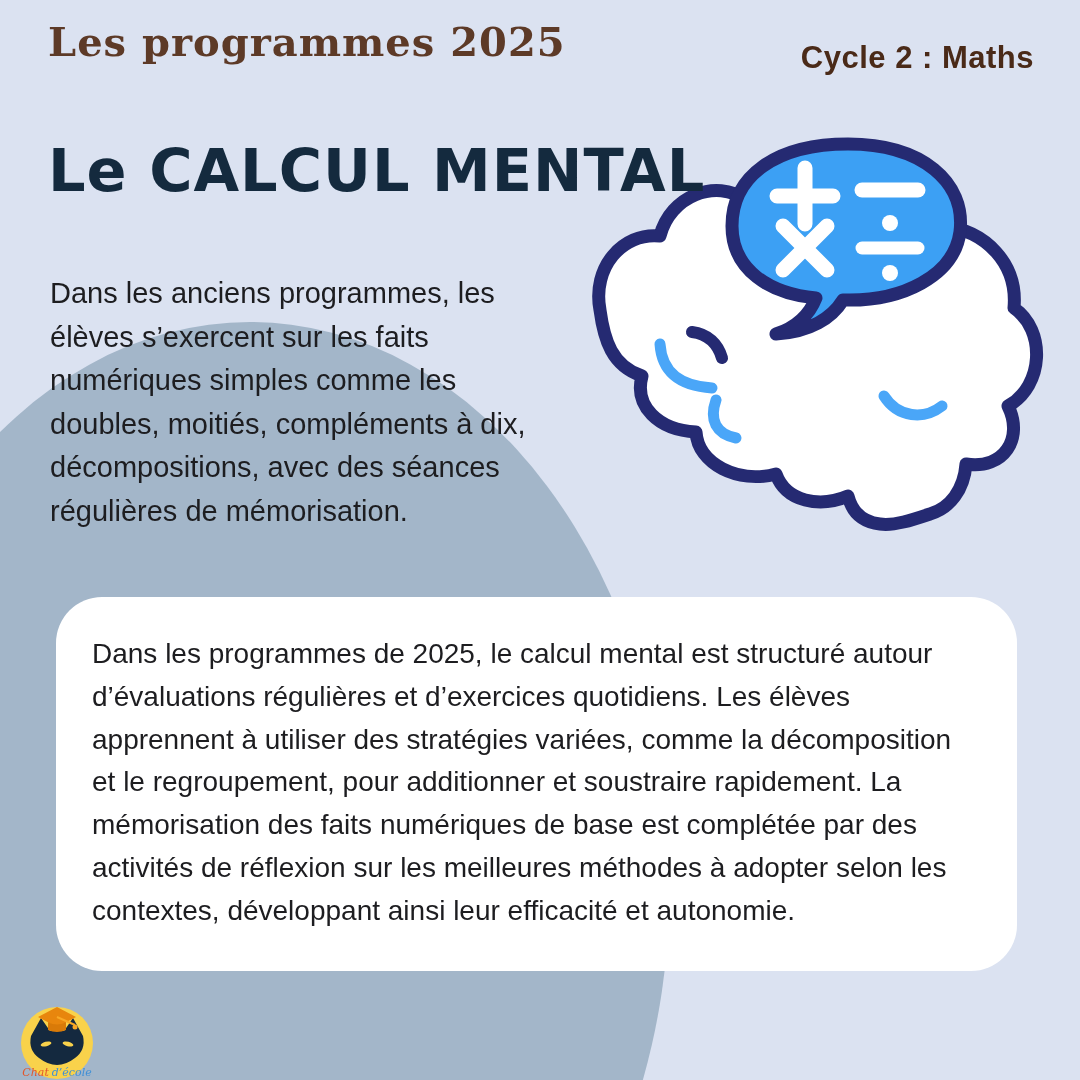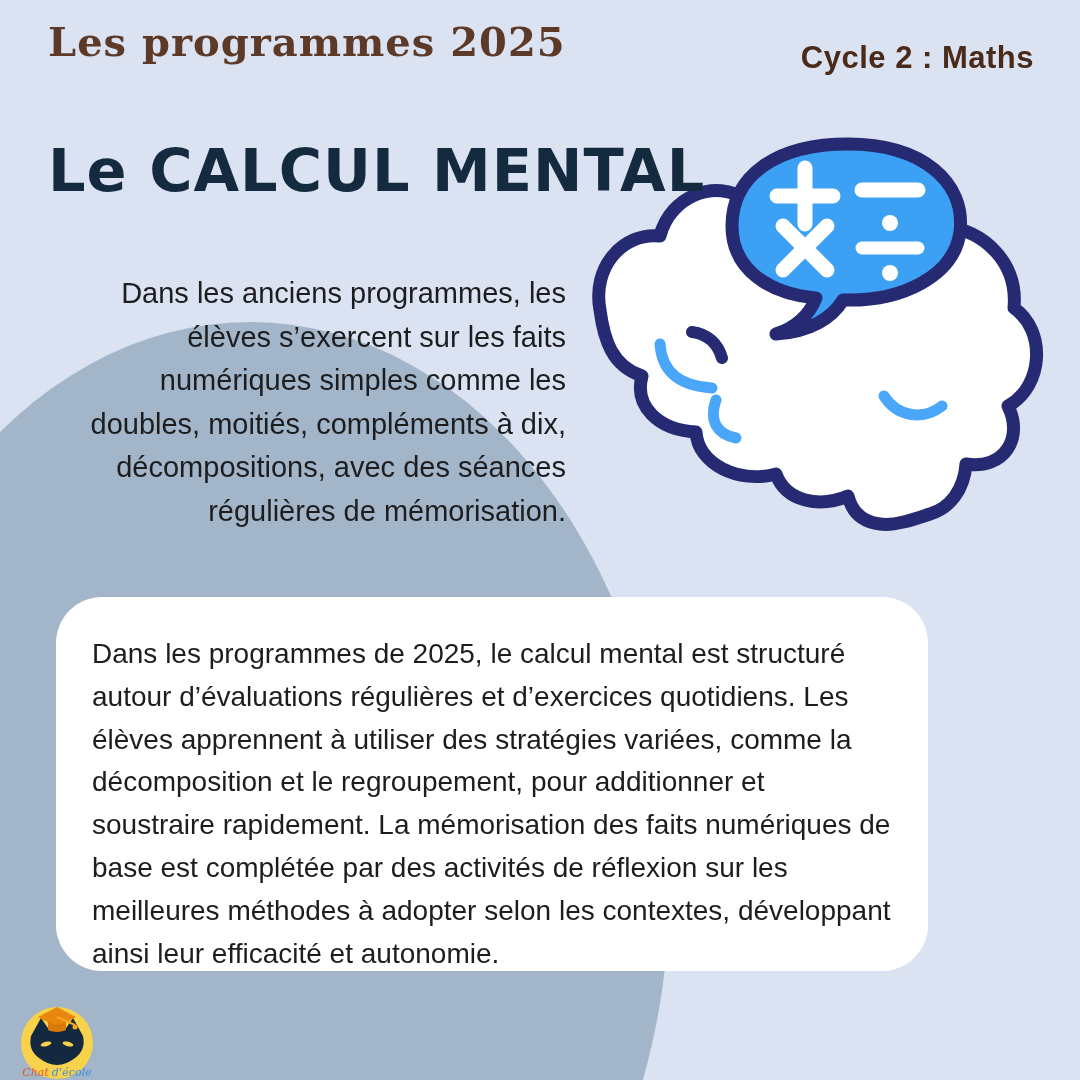--- a/index.html
+++ b/index.html
@@ -22,24 +22,24 @@
     font-family:Liberation Sans, sans-serif;font-weight:700;
     font-size:31px;color:#4a2a18;letter-spacing:0.5px;margin-top:16px;
   }
   .title{
     position:absolute;left:48px;top:136px;margin:0;
     font-family:"DejaVu Sans",sans-serif;font-weight:700;
     font-size:59px;color:#142a3e;letter-spacing:1px;
   }
   .intro{
     position:absolute;left:50px;top:272px;width:516px;margin:0;
-    font-size:29px;line-height:1.5;color:#1d1d20;text-align:right;
+    font-size:29px;line-height:1.5;color:#1d1d20;
   }
   .card{
-    position:absolute;left:56px;top:597px;width:872px;height:374px;
+    position:absolute;left:56px;top:597px;width:961px;height:374px;
     background:#ffffff;border-radius:46px;box-sizing:border-box;
     padding:36px 36px 0 36px;
   }
   .card-text{
     margin:0;font-size:28px;line-height:1.53;color:#1d1d20;
   }
   .brain-svg{position:absolute;left:580px;top:128px;width:480px;height:420px;}
   .logo{position:absolute;left:18px;top:1004px;width:78px;height:78px;}
   .logo svg{display:block;}
 </style>

